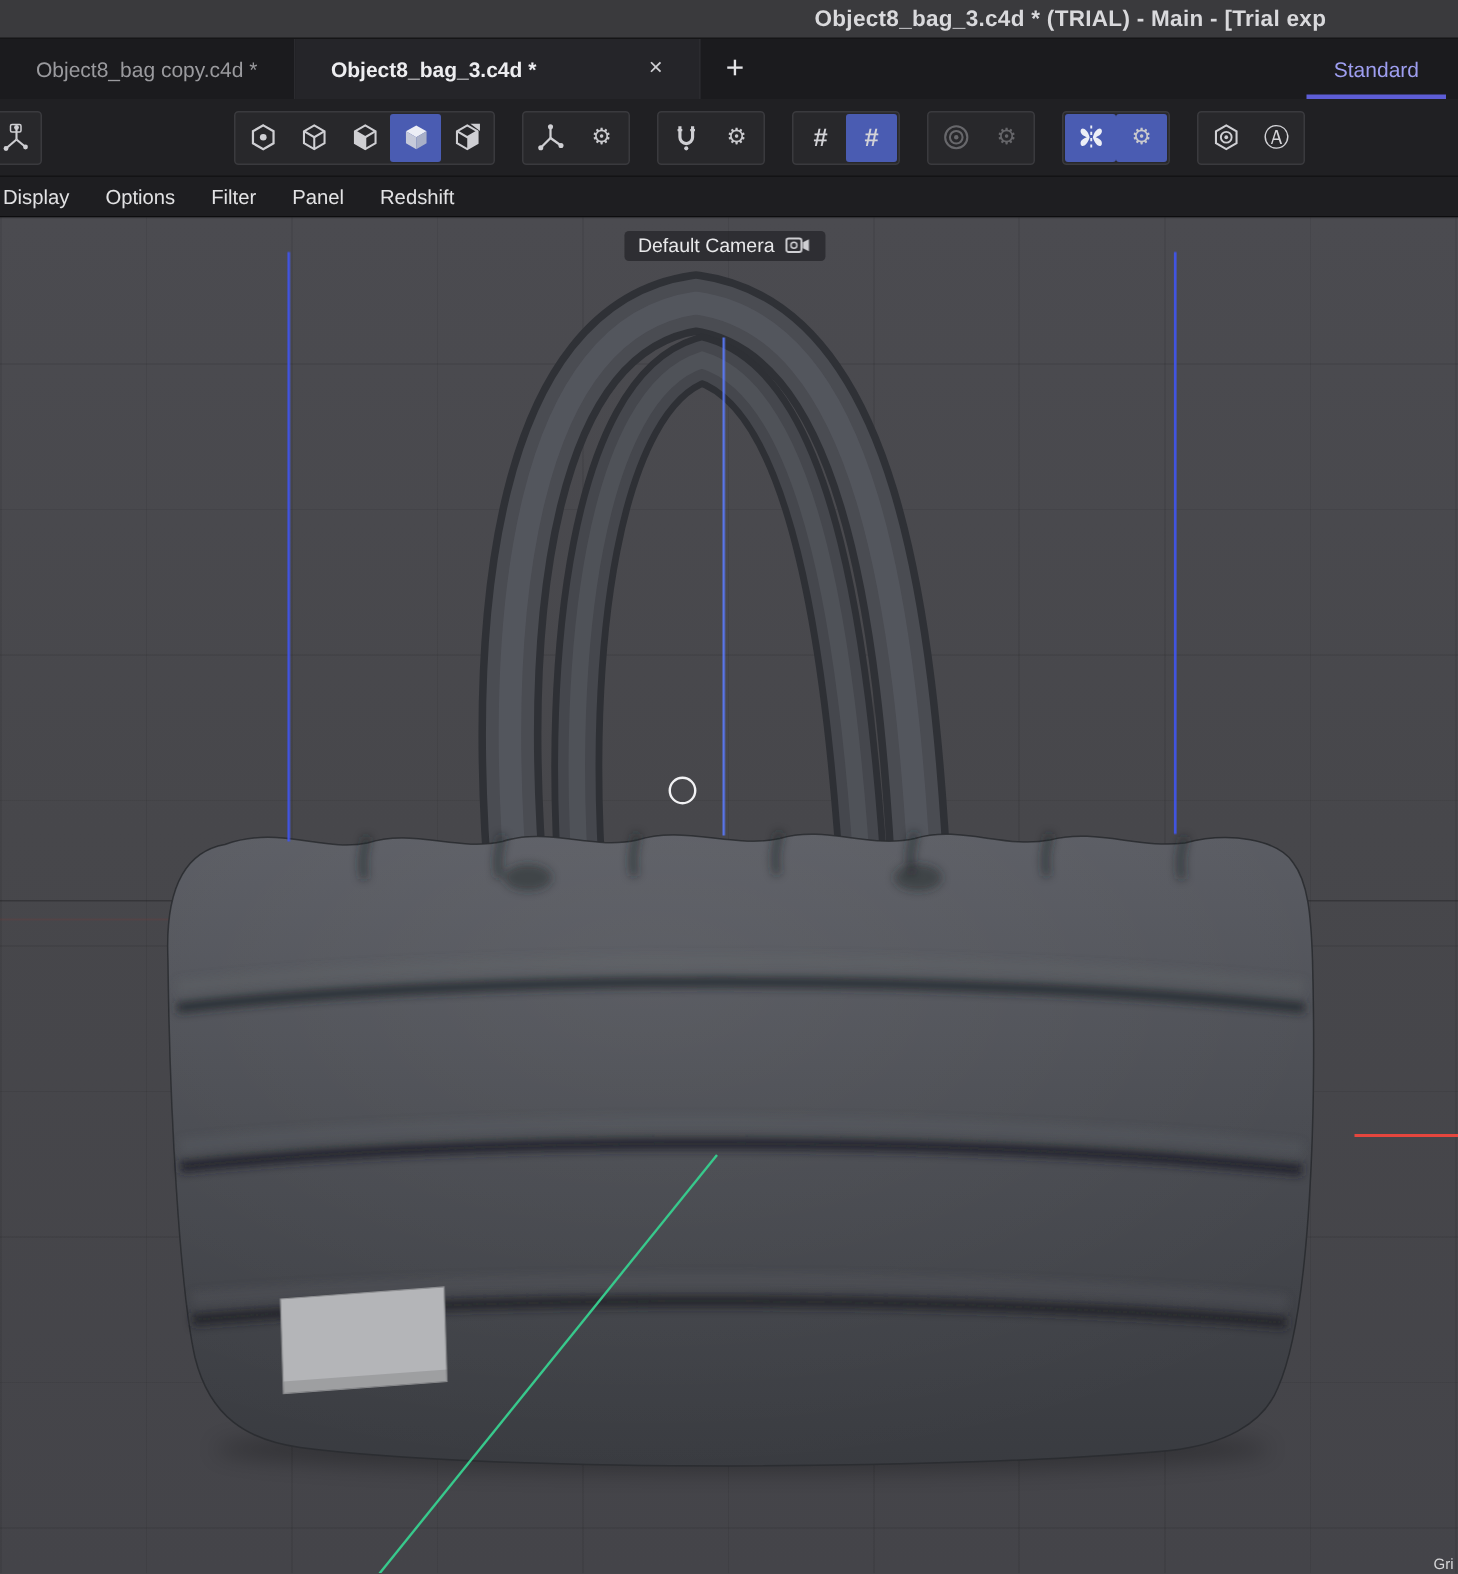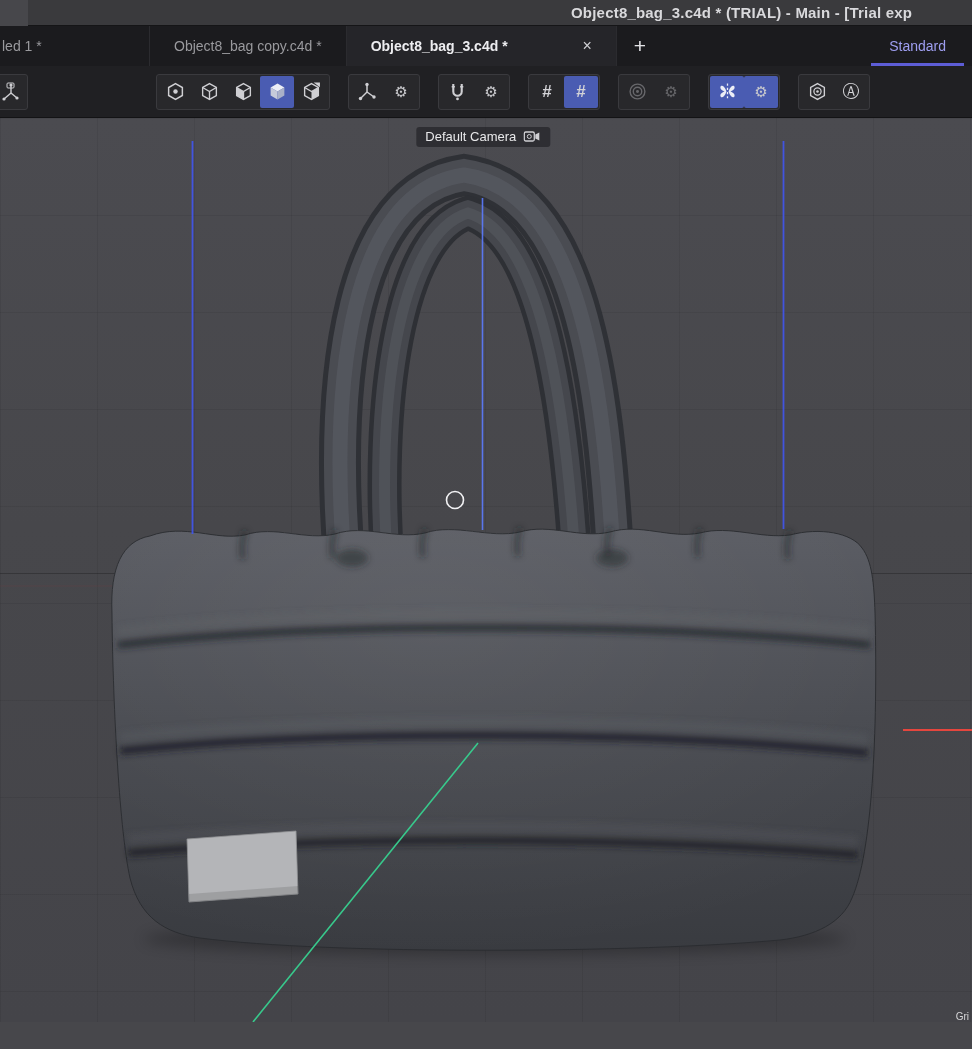--- a/index.html
+++ b/index.html
@@ -1,21 +1,21 @@
 <!DOCTYPE html>
 <html><head>
 <meta charset="utf-8">
 <style>
   * { box-sizing: border-box; margin: 0; padding: 0; }
   html,body { width:972px; height:1049px; overflow:hidden; background:#47474b;
     font-family:"Liberation Sans", sans-serif; }
 
   
   .titlebar { height:26px; background:#3a3a3d; position:relative; overflow:hidden;
-    border-bottom:1px solid #151517;margin-left:28px; }
+    border-bottom:1px solid #151517; }
   .titlebar .title { position:absolute; left:543px; top:4px; white-space:nowrap;
     font-size:15px; font-weight:bold; color:#d9d9dc; letter-spacing:.2px; }
 
   
   .tabbar { height:40px; background:#1b1b1e; display:flex; align-items:stretch; }
   .tab { display:flex; align-items:center; padding:0 24px; font-size:14px;
     color:#9a9a9e; border-right:1px solid #2b2b2f; white-space:nowrap; }
   .tab.t0 { width:150px; padding-left:2px; }
   .tab.active { background:#252529; color:#ededf0; font-weight:600;gap:47px; }
   .tab .close { margin-left:28px; font-size:16px; font-weight:400; color:#cfcfd3; cursor:default; }
@@ -66,23 +66,20 @@
 </head>
 <body>
 
 <div class="app">
 
   <div class="titlebar">
     <div class="title">Object8_bag_3.c4d * (TRIAL) - Main - [Trial exp</div>
   </div>
 
   <div class="tabbar">
-    <div class="tab t0">
-      <span>led 1 *</span>
-    </div>
     <div class="tab">
       <span>Object8_bag copy.c4d *</span>
     </div>
     <div class="tab active">
       <span>Object8_bag_3.c4d *</span>
       <span class="close">×</span>
     </div>
     <div class="newtab">+</div>
     <div class="layout-select">
       <span>Standard</span>
@@ -220,20 +217,27 @@
           <circle cx="9" cy="9" r="3.4" fill="none" stroke="#cfcfd3" stroke-width="1.2"></circle>
           <circle cx="9" cy="9" r="1.2" fill="#cfcfd3"></circle>
         </svg>
       </div>
       <div class="tool-cell">
         <span class="circledA">Ⓐ</span>
       </div>
     </div>
   </div>
 
+  <div class="menubar">
+    <span class="menu-item">Display</span>
+    <span class="menu-item">Options</span>
+    <span class="menu-item">Filter</span>
+    <span class="menu-item">Panel</span>
+    <span class="menu-item">Redshift</span>
+  </div>
 
   <div class="viewport">
     <div class="horizon"></div>
 
     <svg class="scene" width="972" height="904" viewBox="0 145 972 904">
       <defs>
         <linearGradient id="bodyGrad" x1="0" y1="555" x2="0" y2="980" gradientUnits="userSpaceOnUse">
           <stop offset="0" stop-color="#585a61"></stop>
           <stop offset="0.45" stop-color="#484a50"></stop>
           <stop offset="1" stop-color="#393b40"></stop>

